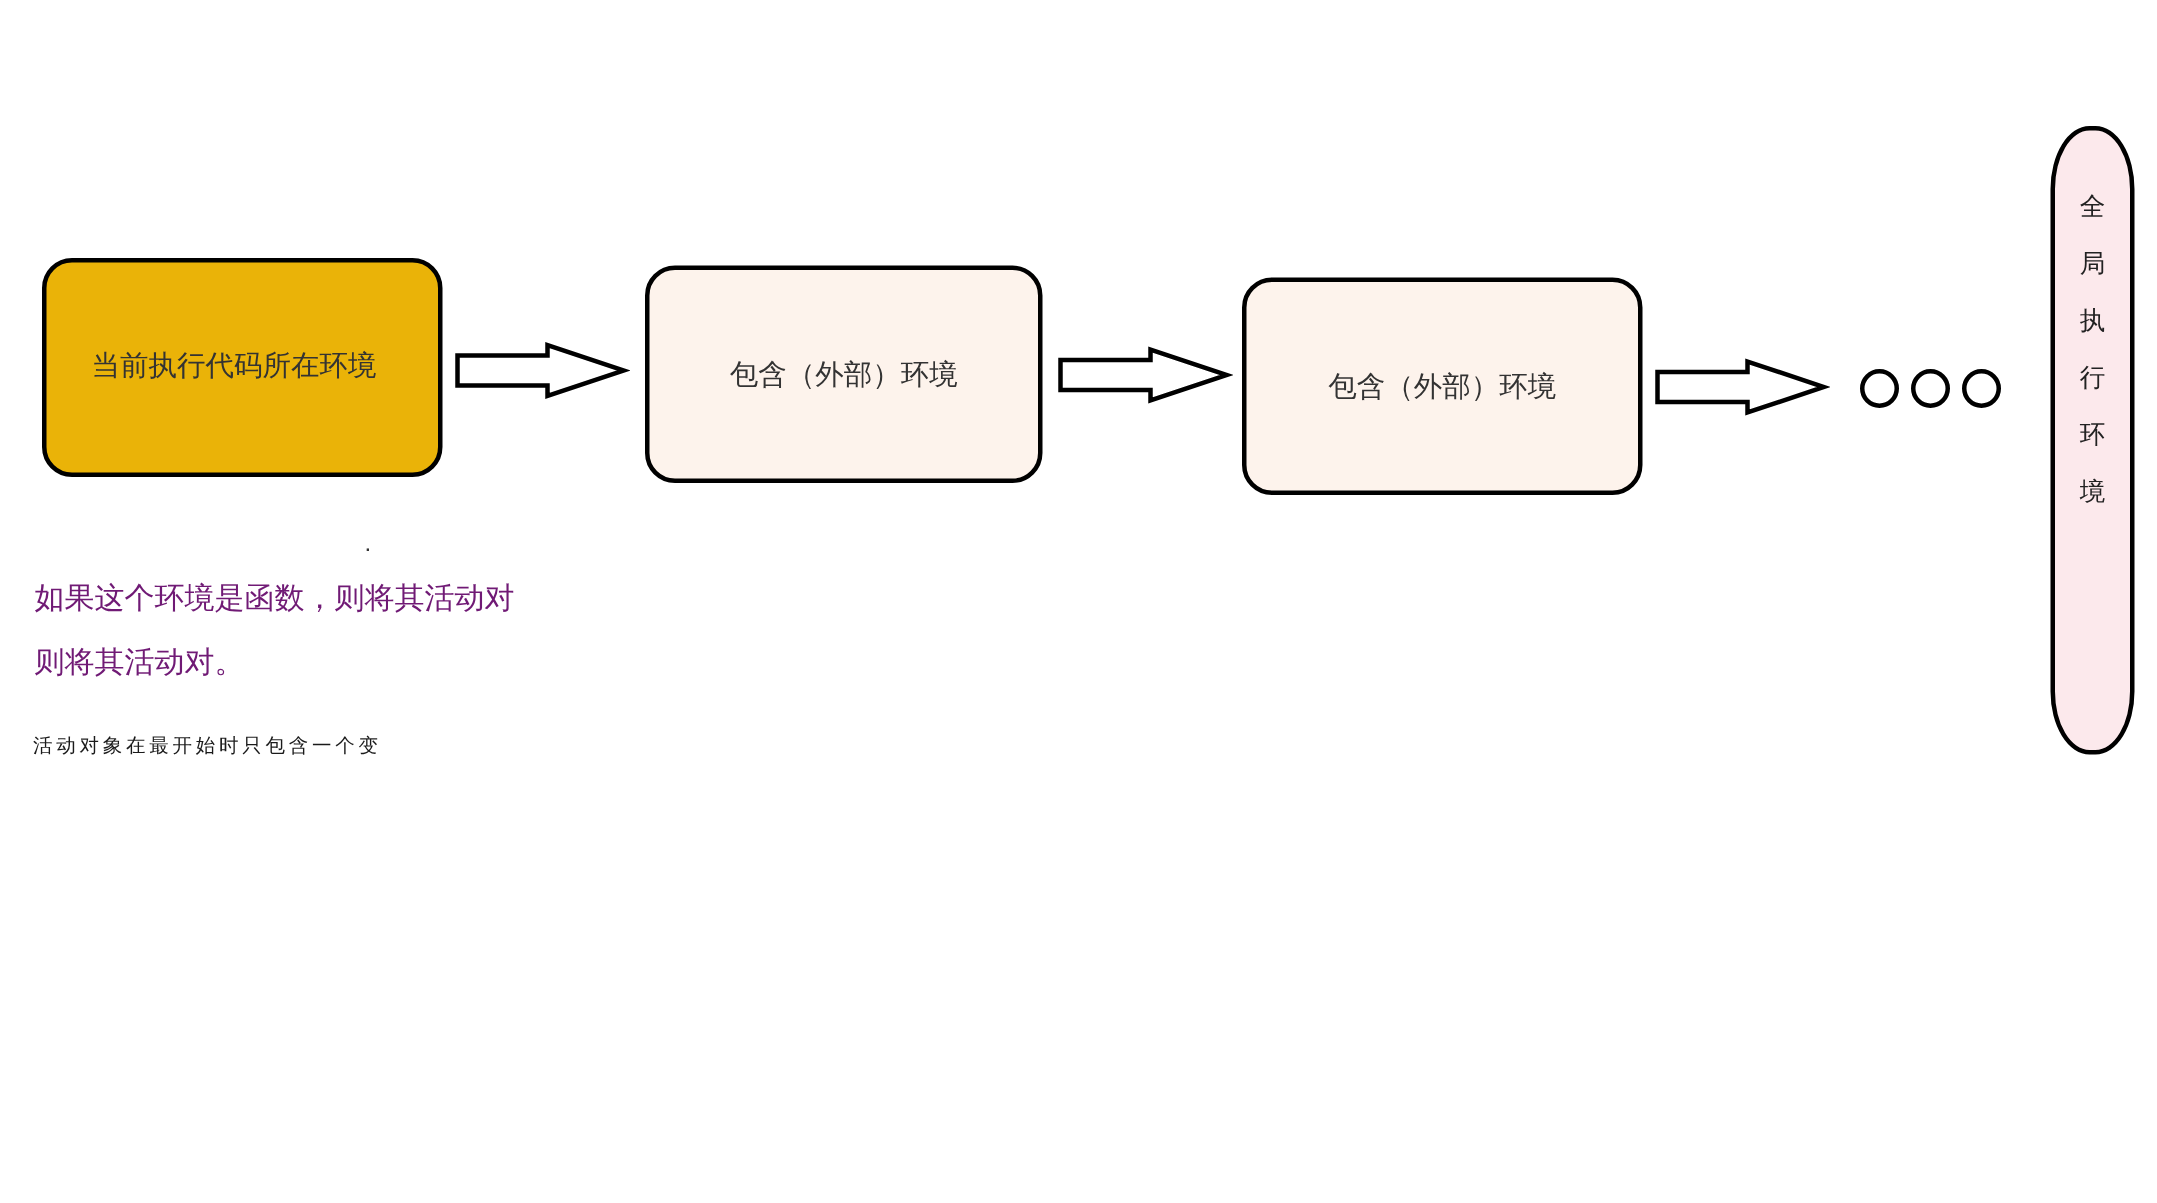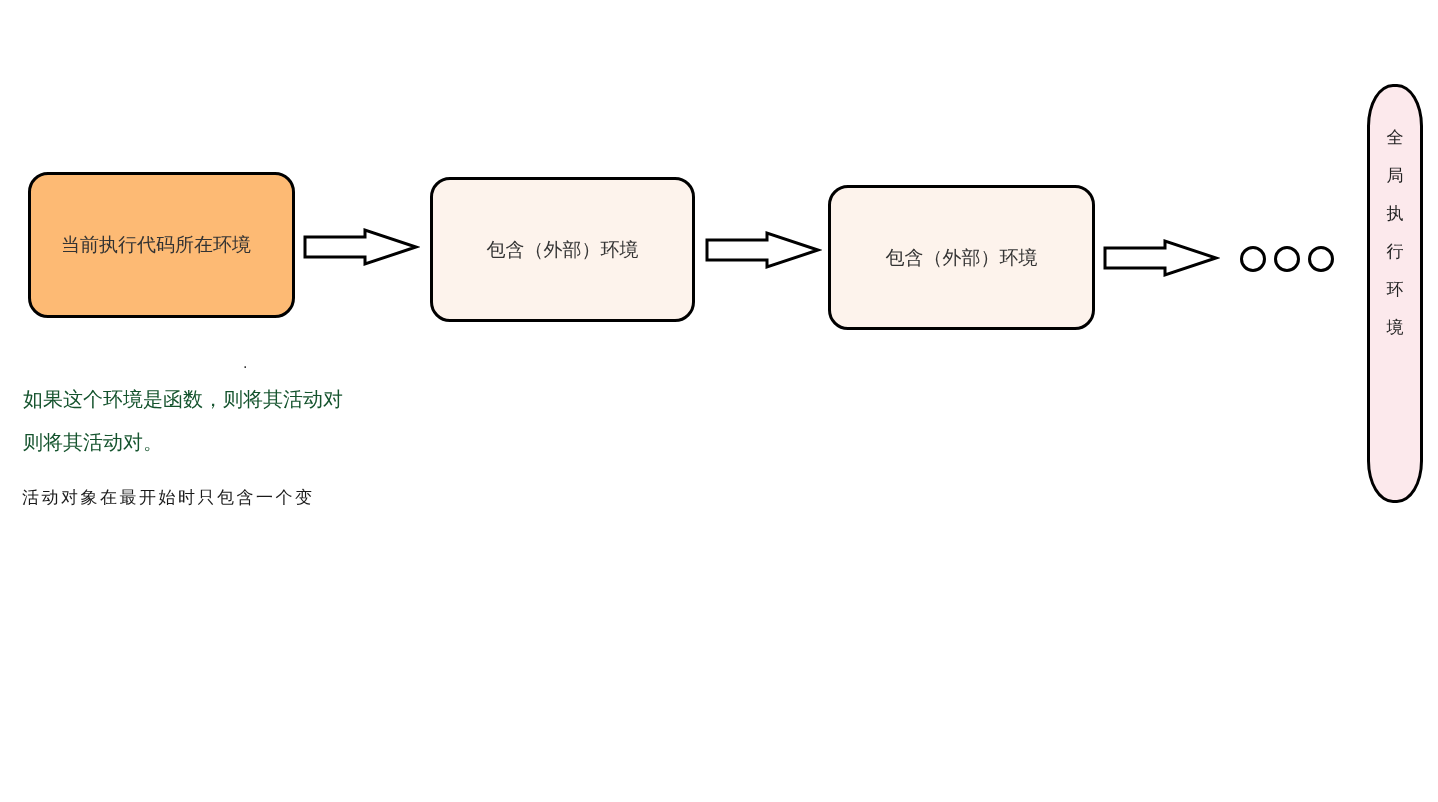--- a/index.html
+++ b/index.html
@@ -22,21 +22,21 @@
     border-radius: 20px;
     display: flex;
     align-items: center;
     color: #333333;
   }
   .box-current {
     left: 28px;
     top: 172px;
     width: 267px;
     height: 146px;
-    background: #fdba74;
+    background: #eab308;
     font-size: 19px;
     line-height: 40px;
     padding-left: 30px;
     align-items: center;
   }
   .box-outer-1 {
     left: 430px;
     top: 177px;
     width: 265px;
     height: 145px;
@@ -97,29 +97,29 @@
     top: 354px;
     font-size: 16px;
     color: #333333;
   }
   .note-1 {
     position: absolute;
     left: 23px;
     top: 378px;
     font-size: 20px;
     line-height: 43px;
-    color: #14532d;
+    color: #701a75;
     white-space: nowrap;
   }
   .note-2 {
     position: absolute;
     left: 22px;
     top: 484px;
     font-family: "DejaVu Serif", "Liberation Serif", serif;
-    font-size: 17px;
+    font-size: 13px;
     line-height: 27px;
     letter-spacing: 2.5px;
     color: #1a1a1a;
     white-space: nowrap;
   }
 </style>
 </head>
 <body>
 
 <div class="canvas">

